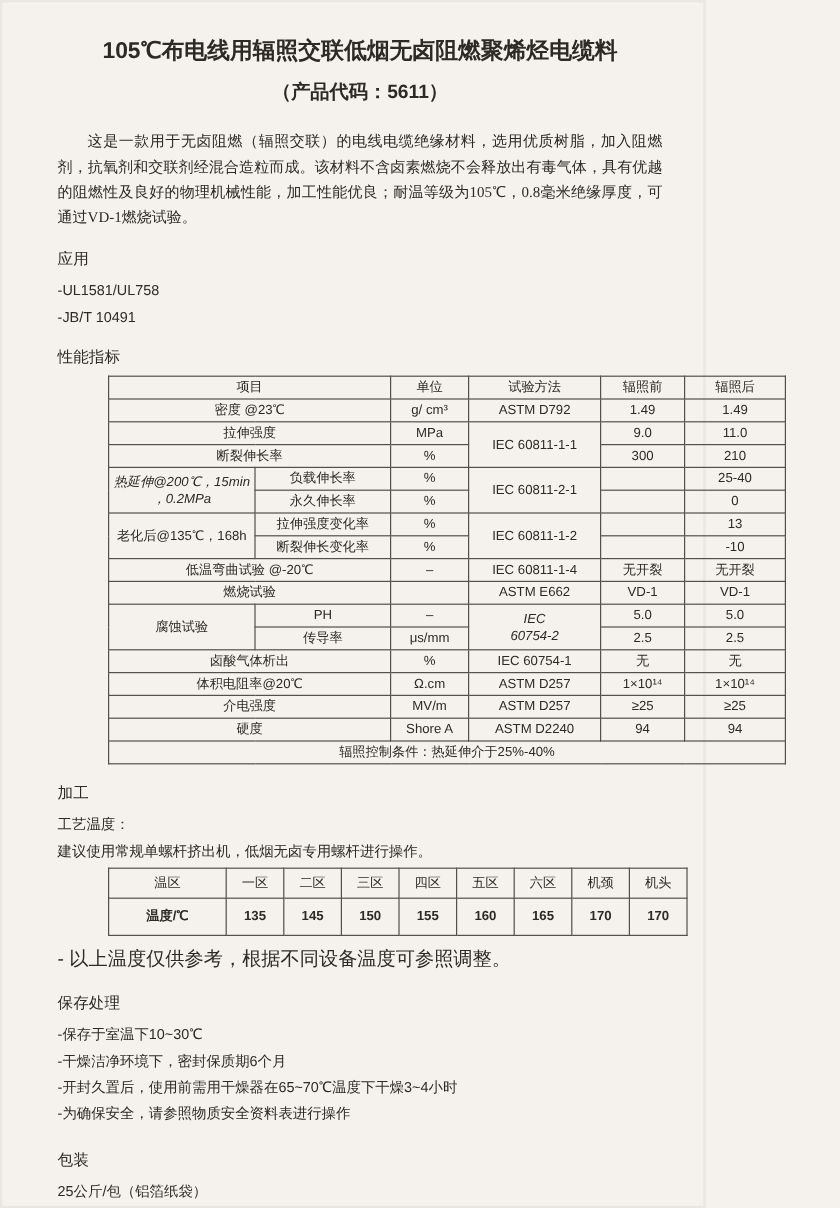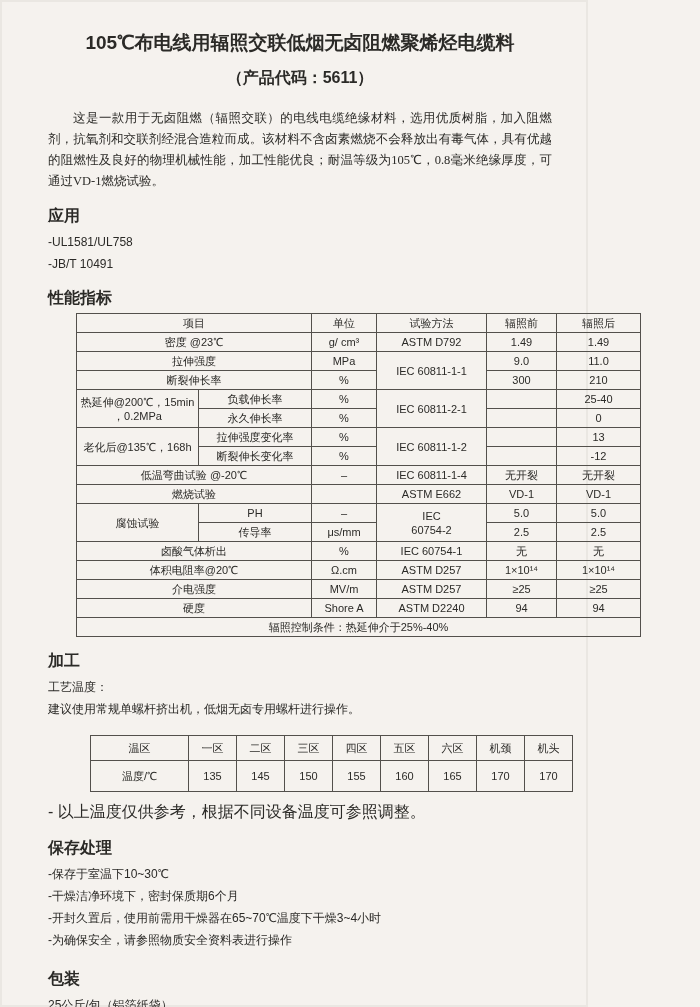--- a/index.html
+++ b/index.html
@@ -22,47 +22,47 @@
   }
   .doc-subtitle {
     font-size: 16px; font-weight: bold; text-align: center;
     line-height: 24px; margin: 0 0 18px 0;
   }
   .intro {
     font-size: 12.5px; line-height: 21px; text-align: justify;
     text-indent: 2em; margin: 0 0 13px 0; font-family: Liberation Serif, serif;
   }
   .section-heading {
-    font-size: 16px; font-weight: 700; line-height: 22px;
+    font-size: 13px; font-weight: 400; line-height: 22px;
     margin: 0 0 4px 0;
   }
   .plain-list div, .note-line, .body-line {
     font-size: 12px; line-height: 22px;
   }
   .sec-app { margin-bottom: 12px; }
   .sec-perf { margin-bottom: 13px; }
   .sec-proc { margin-bottom: 15px; }
   .sec-store { margin-bottom: 17px; }
   .sec-pack { margin-bottom: 13px; }
 
   table { border-collapse: collapse; table-layout: fixed; }
   td {
     border: 1px solid #53504c;
     text-align: center; vertical-align: middle;
     font-size: 11px; line-height: 14px;
     padding: 2px 3px;
     height: 14px;
     overflow: hidden;
   }
-  td.pre { white-space: pre-line; }
-
-  .perf-table { width: 564px; margin: 2px 0 0 28px; }
-  .temp-table { width: 482px; margin: 15px 0 9px 42px; }
+  td.pre { white-space: pre-line; font-style: italic; }
+
+  .perf-table { width: 564px; margin: 2px 0 0 42px; }
+  .temp-table { width: 482px; margin: 3px 0 9px 42px; }
   .temp-table td { height: 20px; }
-  .temp-table tr + tr td { height: 26px; }
+  .temp-table tr + tr td { height: 26px; font-weight: bold; }
 
   .proc-note { font-size: 16px; line-height: 21px; margin: 0; }
 </style>
 </head>
 <body>
 
 <div class="page">
 
   <h1 class="doc-title">105℃布电线用辐照交联低烟无卤阻燃聚烯烃电缆料</h1>
   <h2 class="doc-subtitle">（产品代码：5611）</h2>
@@ -136,21 +136,21 @@
             <td>拉伸强度变化率</td>
             <td>%</td>
             <td rowspan="2">IEC 60811-1-2</td>
             <td></td>
             <td>13</td>
           </tr>
           <tr>
             <td>断裂伸长变化率</td>
             <td>%</td>
             <td></td>
-            <td>-12</td>
+            <td>-10</td>
           </tr>
           <tr>
             <td colspan="2">低温弯曲试验 @-20℃</td>
             <td>–</td>
             <td>IEC 60811-1-4</td>
             <td>无开裂</td>
             <td>无开裂</td>
           </tr>
           <tr>
             <td colspan="2">燃烧试验</td>

